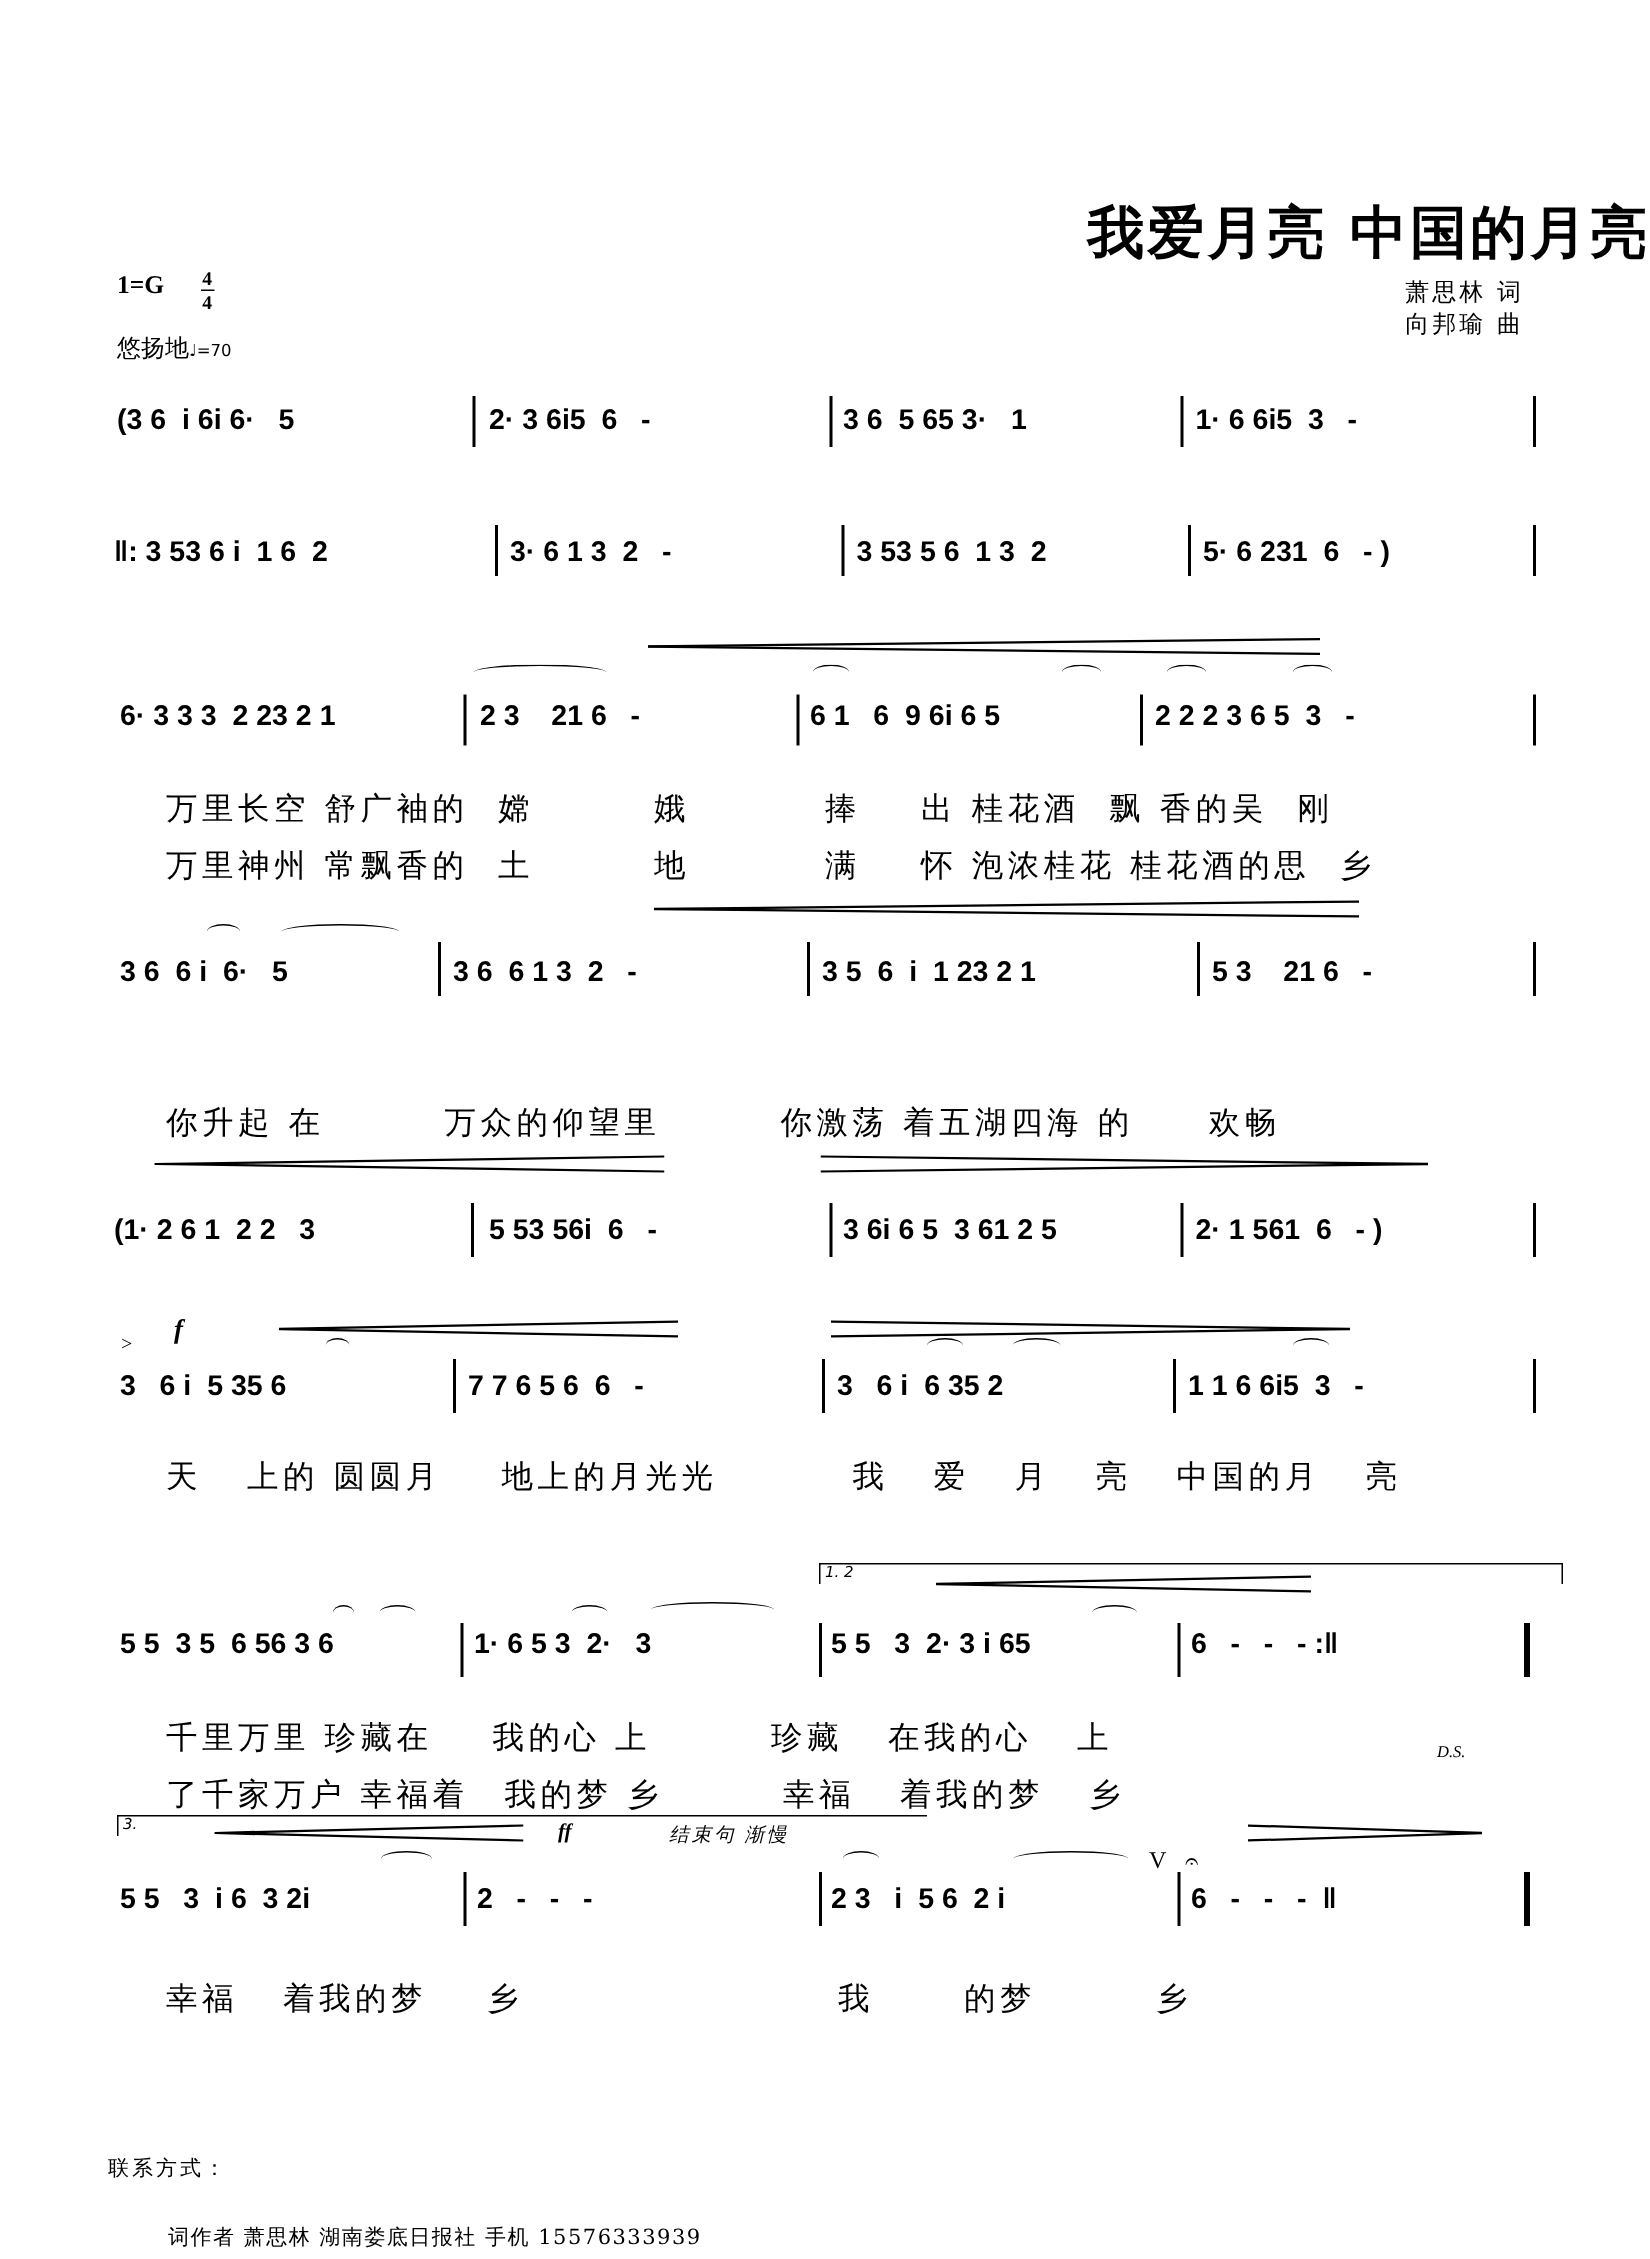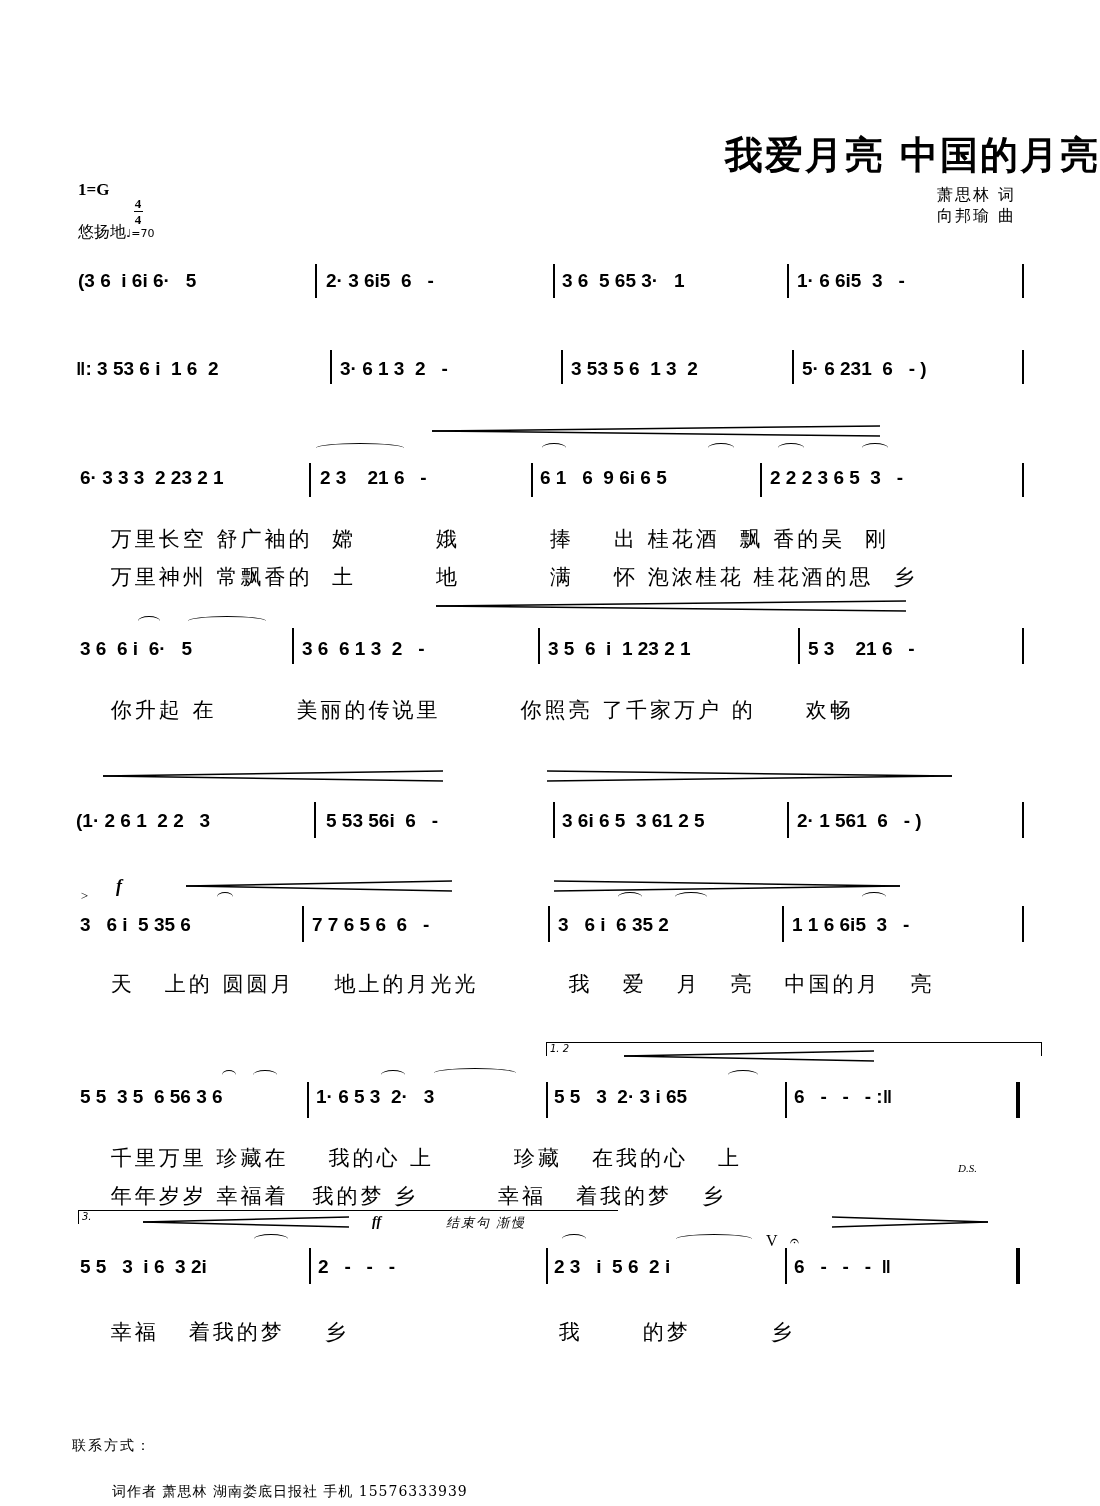--- a/index.html
+++ b/index.html
@@ -2,21 +2,21 @@
 <html><head>
 <meta charset="utf-8">
 <style>
   * { box-sizing: border-box; margin: 0; padding: 0; }
   html, body { width: 1100px; height: 1506px; background: #ffffff; }
   body { position: relative; font-family: "DejaVu Sans", sans-serif; color: #000; overflow: hidden; }
 
   .title { position: absolute; top: 130px; left: 0; width: 1100px; text-align: right;
            font-family: "DejaVu Serif", serif; font-weight: bold; font-size: 38px; letter-spacing: 2px; }
   .key { position: absolute; left: 78px; top: 180px; font-family: "Liberation Serif", serif; font-size: 17px; font-weight: bold; }
-  .timesig { position: absolute; left: 133px; top: 178px; font-family: "Liberation Serif", serif; font-size: 13px; font-weight: bold; line-height: 15px; text-align: center; width: 10px; margin-top: 18px; }
+  .timesig { position: absolute; left: 133px; top: 178px; font-family: "Liberation Serif", serif; font-size: 13px; font-weight: bold; line-height: 15px; text-align: center; width: 10px; }
   .timesig .bar { display:block; border-top: 1px solid #000; margin: 0 auto; width: 9px; }
   .tempo { position: absolute; left: 78px; top: 222px; font-size: 16px; font-family: "DejaVu Sans", sans-serif; }
   .tempo .mm { font-size: 11px; }
   .credits { position: absolute; right: 84px; top: 184px; font-family: "DejaVu Serif", serif; font-size: 16px; line-height: 21px; text-align: center; letter-spacing: 2px; }
 
   .row { position: absolute; left: 0; width: 1100px; }
   .bar-line { position: absolute; width: 2px; background: #000; }
   .cell { position: absolute; font-family: "Liberation Sans", sans-serif; font-weight: bold; font-size: 19px; white-space: pre; }
   .lyric { position: absolute; font-family: "DejaVu Serif", serif; font-size: 21px; white-space: pre; letter-spacing: 3px; }
   .marks { position: absolute; font-size: 13px; font-style: italic; font-family: "Liberation Serif", serif; }
@@ -101,22 +101,22 @@
   <div class="slur" style="left:138px;top:16px;width:22px"></div>
   <div class="slur" style="left:188px;top:16px;width:78px"></div>
   <div class="bar-line" style="left:292px;top:28px;height:36px"></div>
   <div class="bar-line" style="left:538px;top:28px;height:36px"></div>
   <div class="bar-line" style="left:798px;top:28px;height:36px"></div>
   <div class="bar-line" style="left:1022px;top:28px;height:36px"></div>
   <div class="cell" style="left:80px;top:38px">3 6  6 i  6·   5</div>
   <div class="cell" style="left:302px;top:38px">3 6  6 1 3  2   -</div>
   <div class="cell" style="left:548px;top:38px">3 5  6  i  1 23 2 1</div>
   <div class="cell" style="left:808px;top:38px">5 3    21 6   -</div>
-  <div class="lyric" style="left:72px;top:72px">
-    <span>你升起</span> <span>在</span><span style="margin-left:80px">美丽的传说里</span><span style="margin-left:80px">你照亮</span> <span>了千家万户</span> <span>的</span><span style="margin-left:50px">欢畅</span>
+  <div class="lyric" style="left:72px;top:110px">
+    <span>你升起</span> <span>在</span><span style="margin-left:80px">万众的仰望里</span><span style="margin-left:80px">你激荡</span> <span>着五湖四海</span> <span>的</span><span style="margin-left:50px">欢畅</span>
   </div>
 </div>
 
 <div class="row" style="top:770px;height:70px">
   <svg class="hairpin" style="left:103px;top:0;width:340px;height:12px">
     <line x1="0" y1="6" x2="340" y2="1" stroke="#000" stroke-width="1.5"></line>
     <line x1="0" y1="6" x2="340" y2="11" stroke="#000" stroke-width="1.5"></line>
   </svg>
   <svg class="hairpin" style="left:547px;top:0;width:405px;height:12px">
     <line x1="0" y1="1" x2="405" y2="6" stroke="#000" stroke-width="1.5"></line>
@@ -176,21 +176,21 @@
   <div class="bar-line" style="left:785px;top:42px;height:36px"></div>
   <div class="bar-line" style="left:1016px;top:42px;height:36px;width:4px"></div>
   <div class="cell" style="left:80px;top:46px">5 5  3 5  6 56 3 6</div>
   <div class="cell" style="left:316px;top:46px">1· 6 5 3  2·   3</div>
   <div class="cell" style="left:554px;top:46px">5 5   3  2· 3 i 65</div>
   <div class="cell" style="left:794px;top:46px">6   -   -   - :‖</div>
   <div class="lyric" style="left:72px;top:80px">
     <span>千里万里</span> <span>珍藏在</span><span style="margin-left:40px">我的心</span> <span>上</span><span style="margin-left:80px">珍藏</span><span style="margin-left:30px">在我的心</span><span style="margin-left:30px">上</span>
   </div>
   <div class="lyric" style="left:72px;top:118px">
-    <span>年年岁岁</span> <span>幸福着</span><span style="margin-left:24px">我的梦</span> <span>乡</span><span style="margin-left:80px">幸福</span><span style="margin-left:30px">着我的梦</span><span style="margin-left:30px">乡</span>
+    <span>了千家万户</span> <span>幸福着</span><span style="margin-left:24px">我的梦</span> <span>乡</span><span style="margin-left:80px">幸福</span><span style="margin-left:30px">着我的梦</span><span style="margin-left:30px">乡</span>
   </div>
   <div class="marks" style="left:958px;top:122px;font-size:11px">D.S.</div>
 </div>
 
 <div class="row" style="top:1208px;height:120px">
   <div class="volta" style="left:78px;top:2px;width:540px">3.</div>
   <svg class="hairpin" style="left:143px;top:8px;width:206px;height:12px">
     <line x1="0" y1="6" x2="206" y2="1" stroke="#000" stroke-width="1.5"></line>
     <line x1="0" y1="6" x2="206" y2="11" stroke="#000" stroke-width="1.5"></line>
   </svg>

